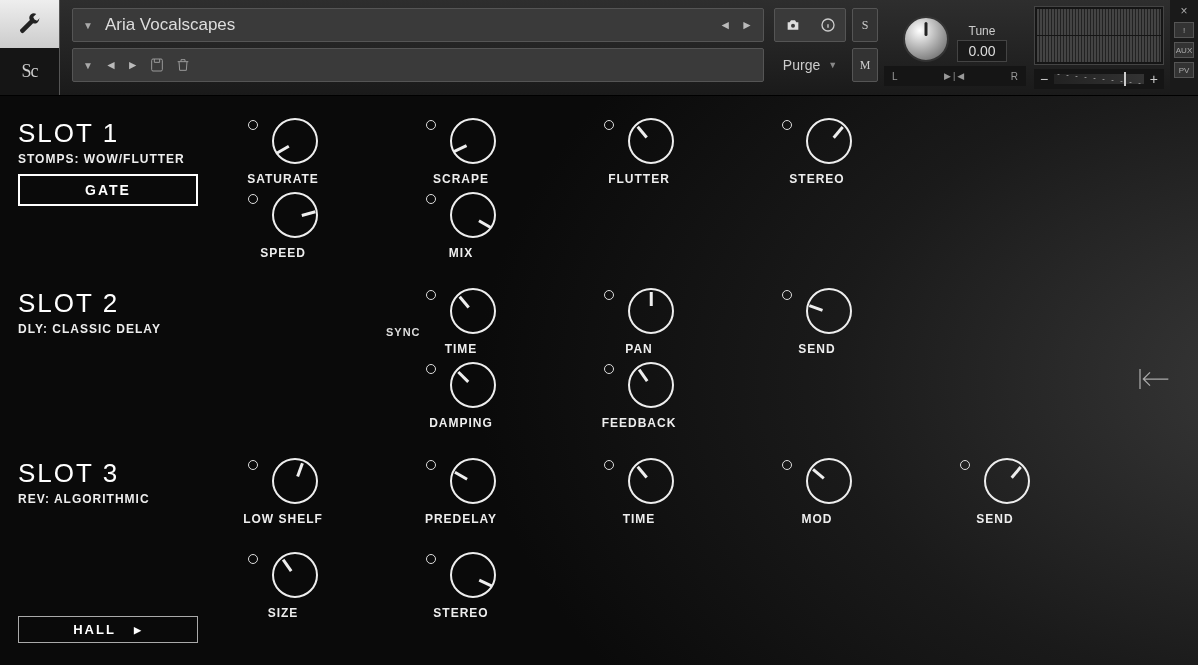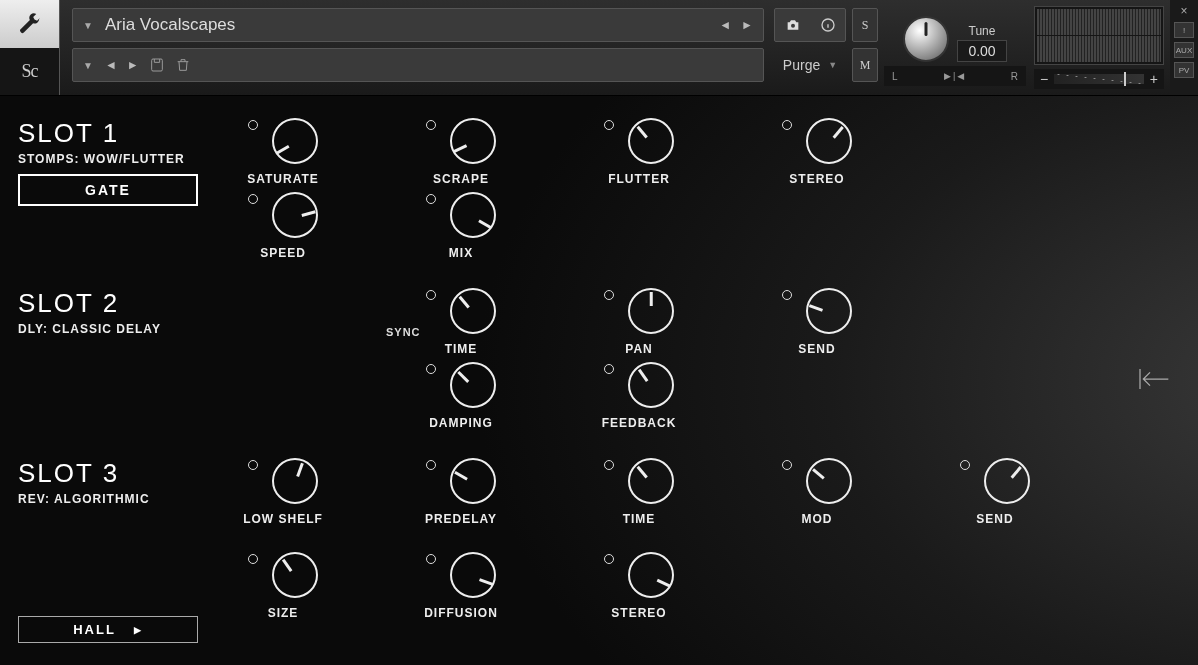--- a/index.html
+++ b/index.html
@@ -412,30 +412,20 @@
               <div class="indicator" style="--rot:-35deg"></div>
             </div>
           </div>
           <div class="knob-label">SIZE</div>
         </div>
         <div class="knob-cell">
           <div class="knob-outer">
             <div class="knob-led"></div>
 
             <div class="knob">
-              <div class="indicator" style="--rot:110deg"></div>
-            </div>
-          </div>
-          <div class="knob-label">DIFFUSION</div>
-        </div>
-        <div class="knob-cell">
-          <div class="knob-outer">
-            <div class="knob-led"></div>
-
-            <div class="knob">
               <div class="indicator" style="--rot:115deg"></div>
             </div>
           </div>
           <div class="knob-label">STEREO</div>
         </div>
               <div class="knob-cell placeholder"></div>
             </div>
       </div>
     </div>
       </div>

